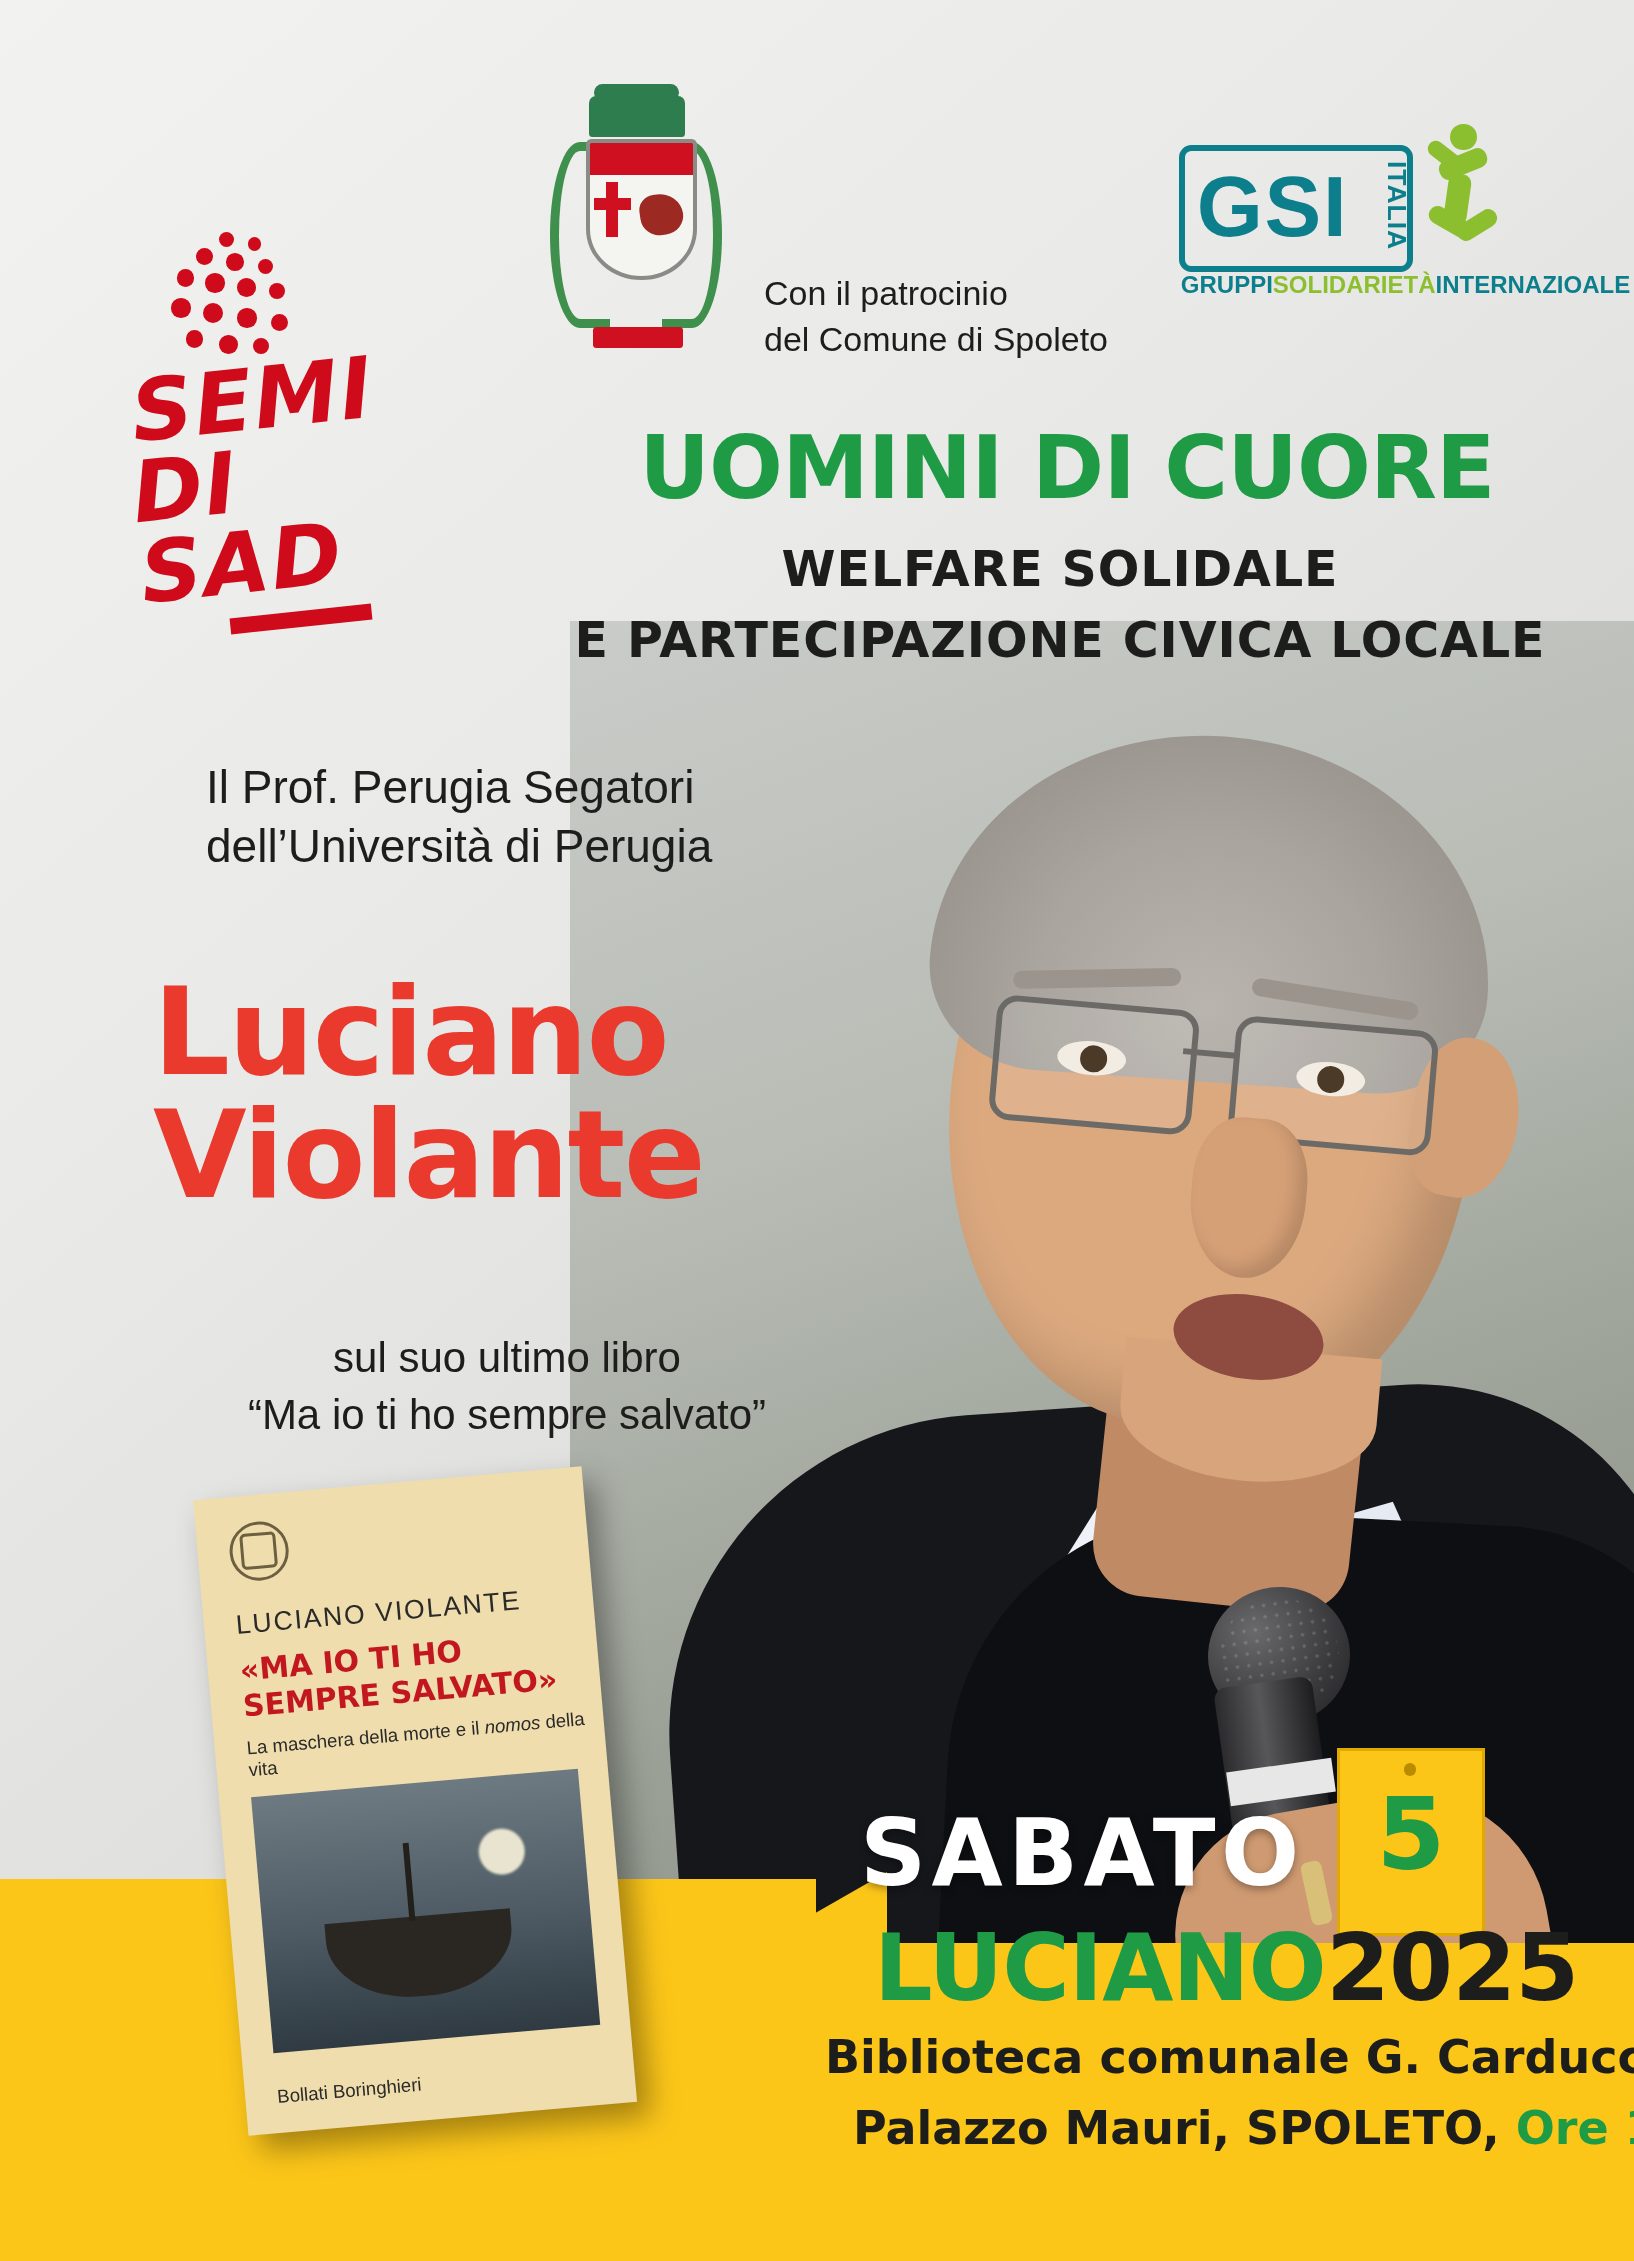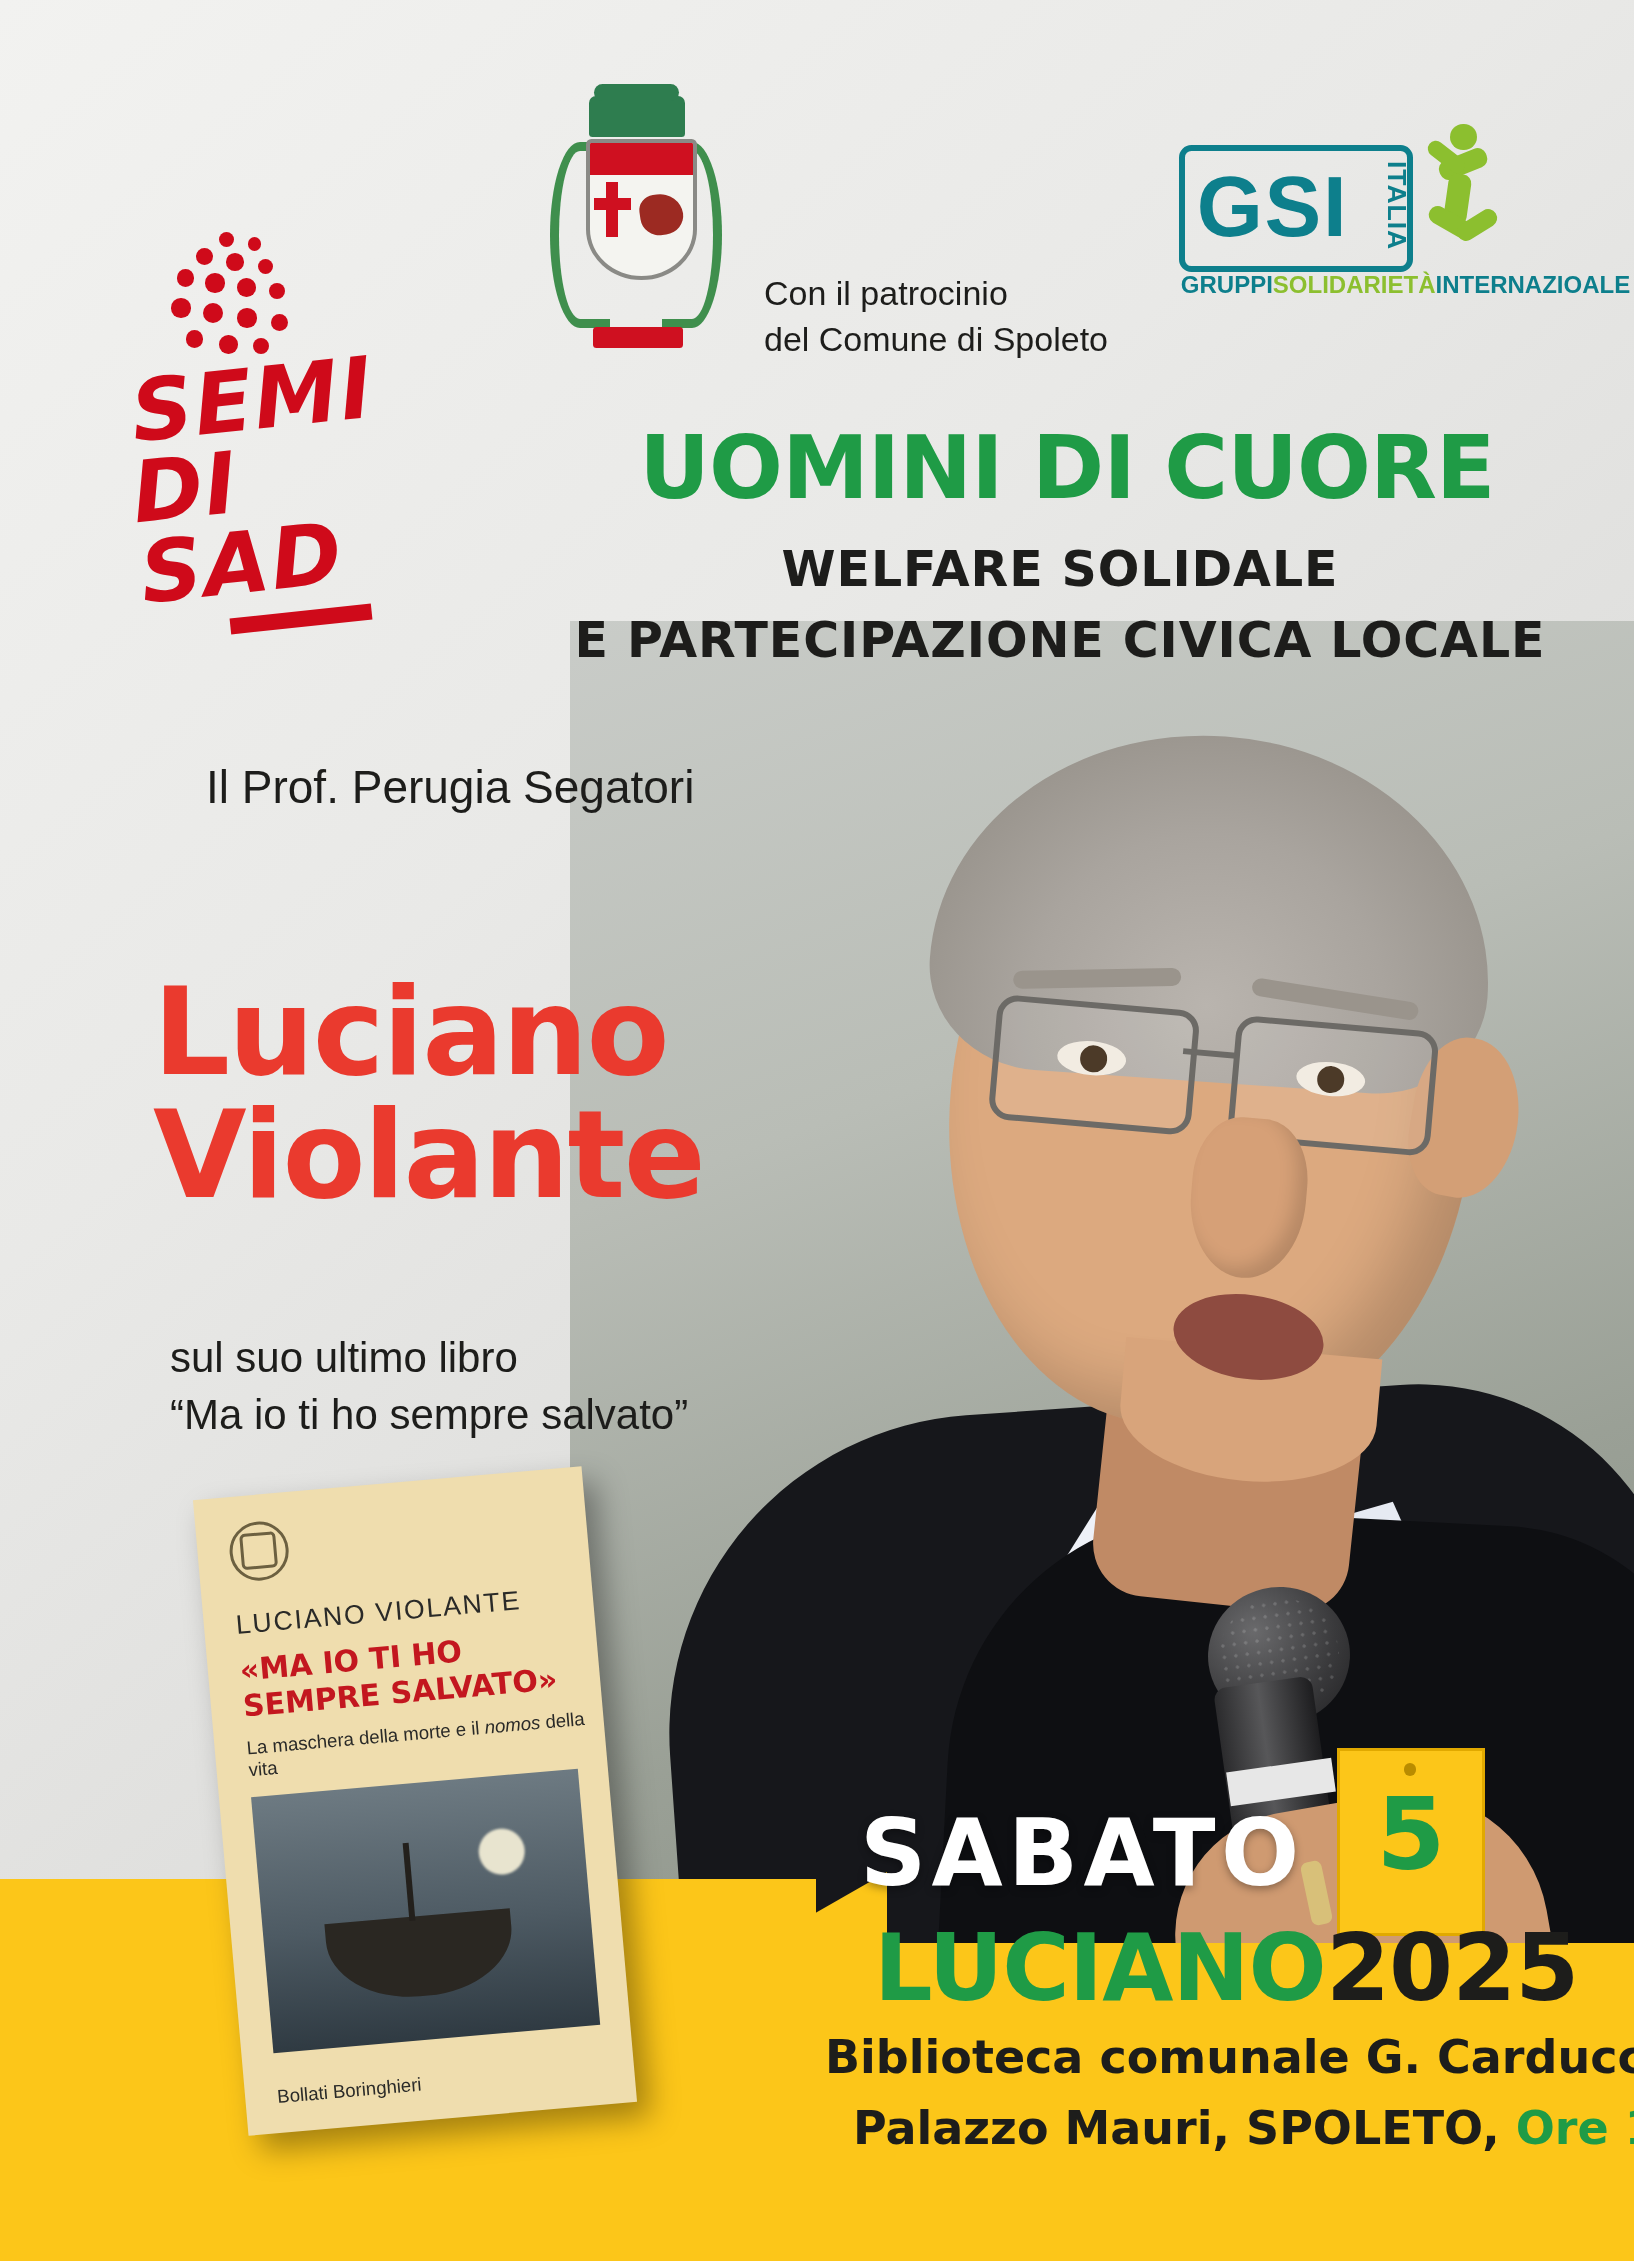--- a/index.html
+++ b/index.html
@@ -582,21 +582,21 @@
     font-size: 121px;
     line-height: 1.02;
     color: #ea3a2e;
     letter-spacing: -1.8px;
   }
   .bookline {
     position: absolute;
     left: 170px;
     top: 1330px;
     width: 674px;
-    text-align: left;
+    text-align: center;
     font-size: 42px;
     line-height: 1.35;
     color: #1d1d1b;
   }
 
   
   .book {
     position: absolute;
     left: 220px;
     top: 1482px;
@@ -874,20 +874,21 @@
       <span class="teal">GRUPPI</span><span class="green">SOLIDARIETÀ</span><span class="teal">INTERNAZIOALE</span>
     </div>
   </div>
 
   <div class="title-main">UOMINI DI CUORE</div>
   <div class="title-sub1">WELFARE  SOLIDALE</div>
   <div class="title-sub2">E PARTECIPAZIONE CIVICA LOCALE</div>
 
   <div class="interviewer">
     <div>Il Prof. Perugia Segatori</div>
+    <div>dell’Università di Perugia</div>
   </div>
 
   <div class="guest">
     <div>Luciano</div>
     <div>Violante</div>
   </div>
 
   <div class="bookline">
     <div>sul suo ultimo libro</div>
     <div>“Ma io ti ho sempre salvato”</div>

